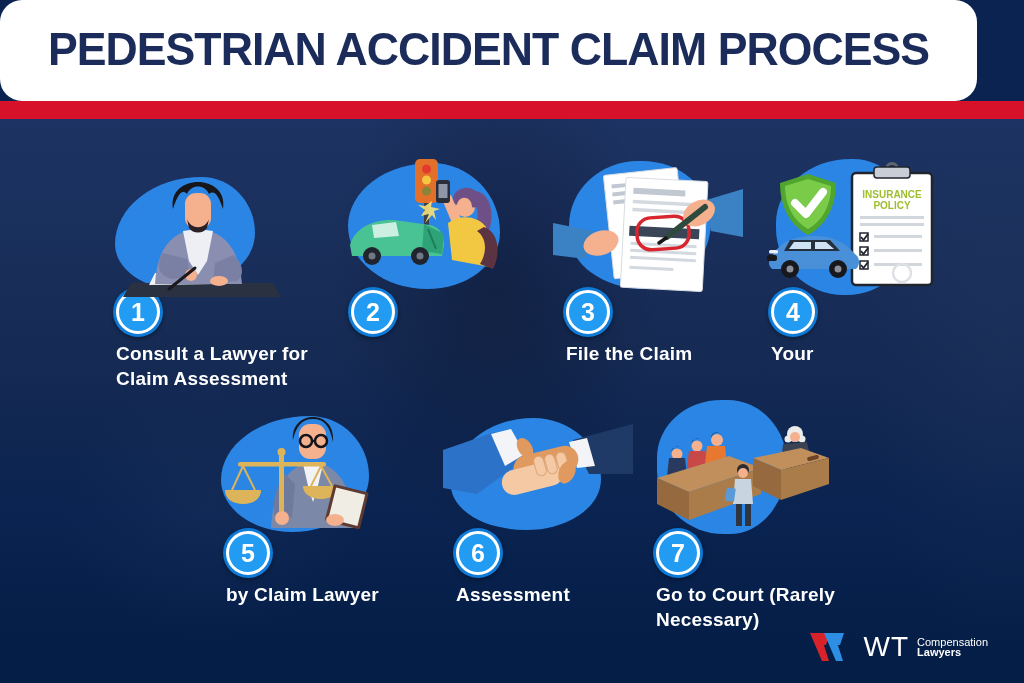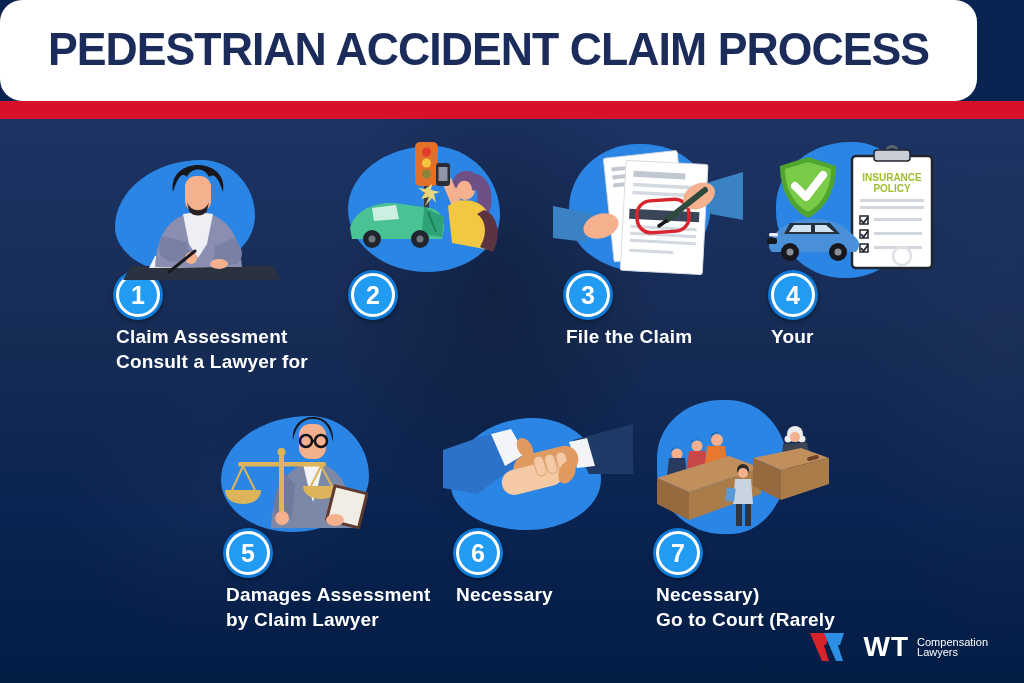--- a/index.html
+++ b/index.html
@@ -22,21 +22,21 @@
     background:linear-gradient(180deg,#1D3363 0%, #162B54 40%, #0A2350 70%, #041D45 100%);
   }
   .bgshade1 { position:absolute; top:119px; left:330px; width:330px; height:420px;
     background:radial-gradient(ellipse at 50% 40%, rgba(2,8,24,0.30) 0%, rgba(2,8,24,0) 70%); }
   .bgshade2 { position:absolute; top:160px; left:860px; width:240px; height:500px;
     background:radial-gradient(ellipse at 60% 40%, rgba(40,60,100,0.25) 0%, rgba(40,60,100,0) 70%); }
   .bgshade3 { position:absolute; top:380px; left:60px; width:300px; height:260px;
     background:radial-gradient(ellipse at 50% 50%, rgba(46,66,110,0.20) 0%, rgba(46,66,110,0) 70%); }
   
   .step { position:absolute; width:218px; }
-  .r1 { top:140px; } .r2 { top:398px; }
+  .r1 { top:157px; } .r2 { top:398px; }
   .s1 { left:103px; } .s2 { left:338px; } .s3 { left:553px; } .s4 { left:758px; }
   .s5 { left:213px; } .s6 { left:443px; } .s7 { left:643px; }
   .art { position:relative; width:190px; height:130px; }
   .blob { position:absolute; background:#2B85E4; }
   .b1 { left:12px; top:20px; width:140px; height:112px; border-radius:62% 38% 55% 45% / 60% 50% 50% 40%; }
   .b2 { left:10px; top:6px;  width:152px; height:126px; border-radius:55% 45% 48% 52% / 50% 55% 45% 50%; }
   .b3 { left:16px; top:4px;  width:142px; height:128px; border-radius:50% 50% 45% 55% / 52% 48% 55% 45%; }
   .b4 { left:18px; top:2px;  width:138px; height:136px; border-radius:55% 45% 50% 50% / 48% 52% 50% 50%; }
   .b5 { left:8px;  top:18px; width:148px; height:116px; border-radius:60% 40% 52% 48% / 55% 52% 48% 45%; }
   .b6 { left:8px;  top:20px; width:150px; height:112px; border-radius:55% 45% 50% 50% / 60% 55% 45% 40%; }
@@ -51,24 +51,24 @@
   .badge-inner {
     width:38px; height:38px; border-radius:50%; background:#229BF2;
     border:3px solid #FFFFFF; display:flex; align-items:center; justify-content:center;
   }
   .badge-inner span { color:#FFFFFF; font-size:25px; font-weight:bold; line-height:1; }
   
   .label { margin:4px 0 0 13px; color:#FFFFFF; font-size:19px; font-weight:bold; line-height:25px; letter-spacing:0.2px; }
   
   .logo { position:absolute; right:36px; bottom:20px; display:flex; align-items:center; gap:8px; }
   .logo-mark { width:46px; height:32px; }
-  .logo-wt { color:#FFFFFF; font-size:28px; font-weight:bold; letter-spacing:1px; line-height:1; }
+  .logo-wt { color:#FFFFFF; font-size:28px; font-weight:normal; letter-spacing:1px; line-height:1; }
   .logo-tag { color:#FFFFFF; font-size:11px; line-height:10px; }
   .logo-tag .t1 { font-weight:normal; }
-  .logo-tag .t2 { font-weight:normal; }
+  .logo-tag .t2 { font-weight:bold; }
 </style>
 </head>
 <body>
 
 <div class="page">
 
   <div class="header">
     <div class="title">PEDESTRIAN ACCIDENT CLAIM PROCESS</div>
   </div>
   <div class="stripe"></div>
@@ -95,22 +95,22 @@
         <path d="M130,98 C140,106 142,118 134,124 L110,126 L112,106 Z" fill="#7A80A4"></path>
         <ellipse cx="116" cy="124" rx="9" ry="5" fill="#F5B08E"></ellipse>
       </svg>
     </div>
     <div class="badge">
       <div class="badge-inner">
           <span>1</span>
         </div>
     </div>
     <div class="label">
+      <div>Consult a Lawyer for</div>
       <div>Claim Assessment</div>
-      <div>Consult a Lawyer for</div>
     </div>
   </div>
 
   <div class="step r1 s2">
     <div class="art">
       <div class="blob b2"></div>
       <svg class="ill" viewBox="0 0 190 150">
         <rect x="86" y="14" width="5" height="58" fill="#3A3F4A"></rect>
         <rect x="77" y="2" width="23" height="44" rx="5" fill="#E2702B"></rect>
         <circle cx="88.5" cy="12" r="4.5" fill="#E23B2E"></circle>
@@ -263,21 +263,20 @@
         </g>
         <ellipse cx="122" cy="122" rx="9" ry="6" fill="#F5B08E"></ellipse>
       </svg>
     </div>
     <div class="badge">
       <div class="badge-inner">
           <span>5</span>
         </div>
     </div>
     <div class="label">
-      <div>Damages Assessment</div>
       <div>by Claim Lawyer</div>
     </div>
   </div>
 
   <div class="step r2 s6">
     <div class="art">
       <div class="blob b6"></div>
       <svg class="ill" viewBox="0 0 190 150">
         <polygon points="0,52 52,34 78,64 34,96 0,90" fill="#2C72C8"></polygon>
         <polygon points="48,36 68,31 82,56 62,68" fill="#F2F4F8"></polygon>
@@ -297,21 +296,21 @@
         </g>
         <ellipse cx="124" cy="74" rx="8" ry="12" fill="#E09A5F" transform="rotate(24 124 74)"></ellipse>
       </svg>
     </div>
     <div class="badge">
       <div class="badge-inner">
           <span>6</span>
         </div>
     </div>
     <div class="label">
-      <div>Necessary</div>
+      <div>Assessment</div>
     </div>
   </div>
 
   <div class="step r2 s7">
     <div class="art">
       <div class="blob b7"></div>
       <svg class="ill" viewBox="0 0 190 150">
         <circle cx="152" cy="36" r="8" fill="#ECECEC"></circle>
         <circle cx="145" cy="41" r="3.5" fill="#ECECEC"></circle>
         <circle cx="159" cy="41" r="3.5" fill="#ECECEC"></circle>
@@ -340,22 +339,22 @@
         <rect x="93" y="106" width="6" height="22" fill="#2E3440"></rect>
         <rect x="102" y="106" width="6" height="22" fill="#2E3440"></rect>
       </svg>
     </div>
     <div class="badge">
       <div class="badge-inner">
           <span>7</span>
         </div>
     </div>
     <div class="label">
+      <div>Go to Court (Rarely</div>
       <div>Necessary)</div>
-      <div>Go to Court (Rarely</div>
     </div>
   </div>
 
   <div class="logo">
     <svg class="logo-mark" viewBox="0 0 46 32">
       <polygon points="0,2 10,2 19,30 12,30" fill="#D8232A"></polygon>
       <polygon points="10,2 20,2 16,14 11,14" fill="#D8232A"></polygon>
       <polygon points="14,2 24,2 33,30 26,30" fill="#2D8FE3"></polygon>
       <polygon points="24,2 34,2 30,14 25,14" fill="#2D8FE3"></polygon>
     </svg>

